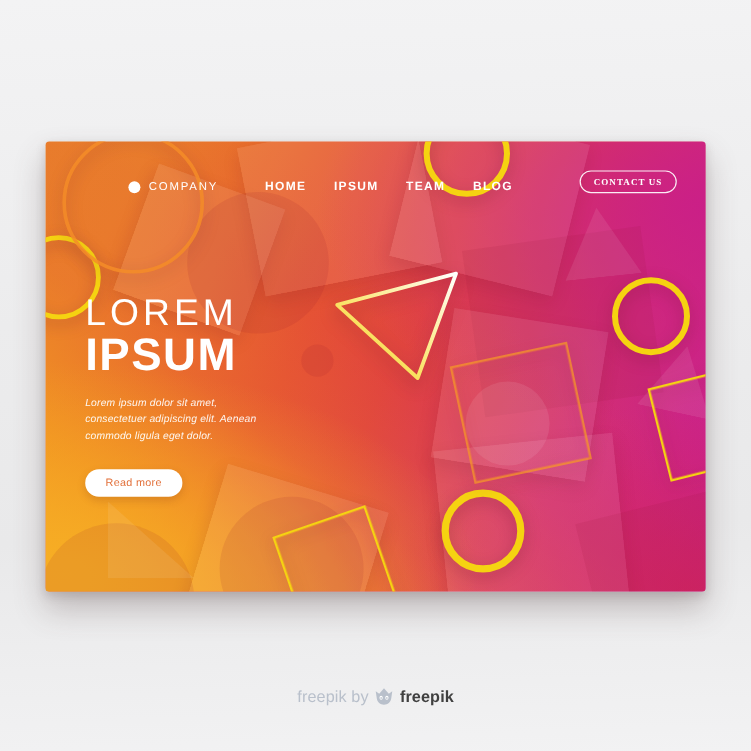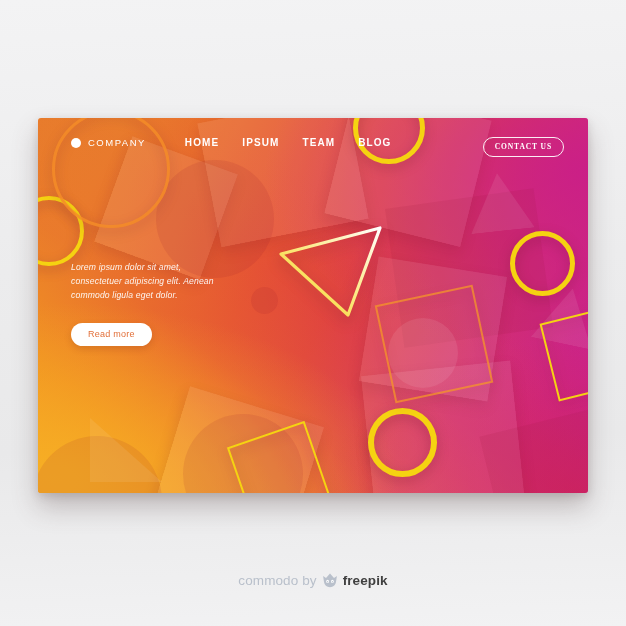--- a/index.html
+++ b/index.html
@@ -120,22 +120,23 @@
     filter: drop-shadow(0 5px 7px rgba(110, 20, 40, .40));
   }
 
   
   .nav {
     position: absolute;
     left: 0; right: 0;
     top: 19px;
     height: 24px;
     display: flex;
-    align-items: flex-start;
+    align-items: flex-end;
     z-index: 40;
+    padding-left: 36px;
   }
   .brand {
     display: flex;
     align-items: center;
     gap: 7px;
     margin-left: 33px;
   }
   .brand-dot {
     width: 10px; height: 10px;
     border-radius: 50%;
@@ -302,28 +303,32 @@
       <nav class="nav-links">
         <a href="#">HOME</a>
         <a href="#">IPSUM</a>
         <a href="#">TEAM</a>
         <a href="#">BLOG</a>
       </nav>
       <div class="contact-btn">CONTACT US</div>
     </div>
 
     <div class="hero">
+      <h1>
+        <span class="h-light">LOREM</span>
+        <span class="h-bold">IPSUM</span>
+      </h1>
       <p>Lorem ipsum dolor sit amet, consectetuer adipiscing elit. Aenean commodo ligula eget dolor.</p>
       <span class="read-more">Read more</span>
     </div>
   </div>
 </div>
 
 <div class="credit">
-  <span>commodo by</span>
+  <span>freepik by</span>
   <span>
     <svg width="16" height="15" viewBox="0 0 16 15" aria-hidden="true">
       <path d="M1.1 3.0 L4.0 5.1 L8.0 0.6 L12.0 5.1 L14.9 3.0 L14.0 9.0
                C13.6 11.9 11.1 14.2 8.0 14.2 C4.9 14.2 2.4 11.9 2.0 9.0 Z" fill="#b9c0cb"></path>
       <ellipse cx="5.6" cy="8.4" rx="1.35" ry="1.7" fill="#ffffff"></ellipse>
       <ellipse cx="10.4" cy="8.4" rx="1.35" ry="1.7" fill="#ffffff"></ellipse>
       <ellipse cx="5.6" cy="8.7" rx="0.6" ry="0.8" fill="#b9c0cb"></ellipse>
       <ellipse cx="10.4" cy="8.7" rx="0.6" ry="0.8" fill="#b9c0cb"></ellipse>
     </svg>
   </span>

